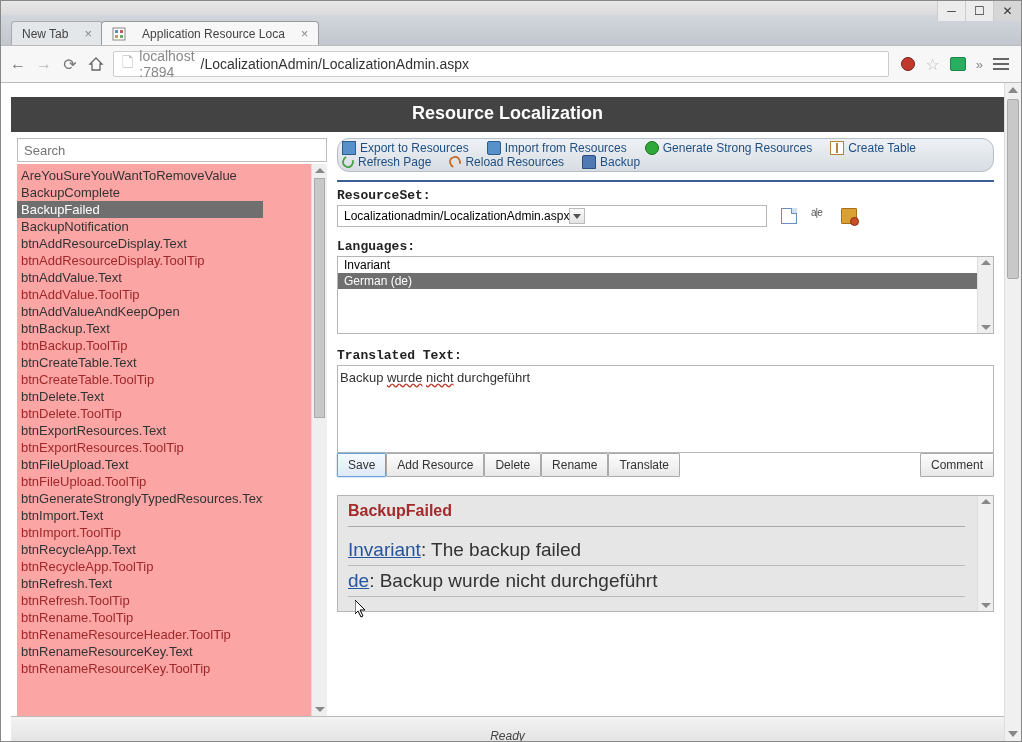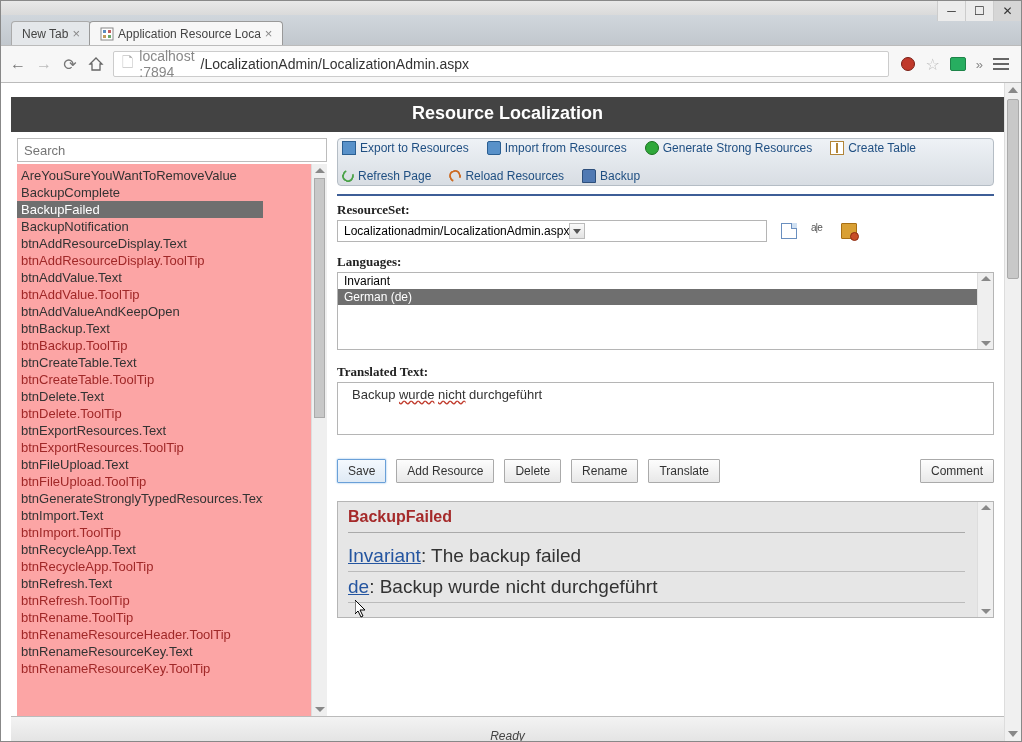--- a/index.html
+++ b/index.html
@@ -6,21 +6,21 @@
 body { font-family: Arial, sans-serif; font-size: 13px; background: #fff; overflow: hidden; }
 
 
 .window-frame { width: 1022px; height: 742px; display: flex; flex-direction: column; background: #fff; border: 1px solid #888; }
 .titlebar { height: 14px; background: linear-gradient(#e8e8e8,#dadada); position: relative; }
 .win-btns { position: absolute; right: 0; top: 0; display: flex; }
 .win-btn { width: 28px; height: 20px; display: flex; align-items: center; justify-content: center; font-size: 12px; color: #333; border-left: 1px solid #ccc; background: #ececec; }
 .win-btn.close { background: #d6d6d6; }
 
 .tabstrip { display: flex; align-items: flex-end; height: 30px; background: linear-gradient(#d0d6dc,#c1c7cd); padding-left: 10px; gap: 0; }
-.tab { display: flex; align-items: center; gap: 4px; height: 24px; padding: 0 10px; font-size: 12px; color: #444; justify-content: center; }
+.tab { display: flex; align-items: center; gap: 16px; height: 24px; padding: 0 10px; font-size: 12px; color: #444; justify-content: center; }
 .tab.bg { background: #e4e7ea; border: 1px solid #aaa; border-bottom: none; border-radius: 4px 4px 0 0; margin-right: -2px; }
 .tab.active { background: #f7f7f7; border: 1px solid #999; border-bottom: none; border-radius: 4px 4px 0 0; z-index: 2; position: relative; }
 .tab .x { color: #888; font-size: 13px; }
 .tab .favicon { width: 14px; height: 14px; }
 
 .navbar { height: 38px; background: #f7f7f7; border-top: 1px solid #bbb; border-bottom: 1px solid #bbb; display: flex; align-items: center; padding: 0 8px; gap: 8px; }
 .nav-icon { width: 18px; height: 18px; display: flex; align-items: center; justify-content: center; color: #777; font-size: 16px; }
 .nav-icon.disabled { color: #bbb; }
 .omnibox { flex: 1; height: 26px; border: 1px solid #ccc; border-radius: 2px; background: #fff; display: flex; align-items: center; padding: 0 8px; color: #333; font-size: 14px; gap: 6px; }
 .omnibox .grey { color: #888; flex-direction: column; }
@@ -51,58 +51,58 @@
 .reslist .item { padding: 1px 4px; font-size: 13px; color: #333; cursor: default; white-space: nowrap; }
 .reslist .item.red { color: #a02828; }
 .reslist .item.sel { background: #6f6f6f; color: #fff; }
 .side-scroll { width: 16px; background: #efefef; border-left: 1px solid #ddd; position: relative; }
 .side-scroll::before, .side-scroll::after { content: ""; position: absolute; left: 3px; width: 0; height: 0; }
 .side-scroll::before { top: 4px; border-left: 5px solid transparent; border-right: 5px solid transparent; border-bottom: 5px solid #888; }
 .side-scroll::after { bottom: 4px; border-left: 5px solid transparent; border-right: 5px solid transparent; border-top: 5px solid #888; }
 .side-scroll .thumb2 { position: absolute; left: 2px; right: 2px; top: 14px; height: 240px; background: #c8c8c8; border: 1px solid #aaa; }
 
 .main { flex: 1; display: flex; flex-direction: column; padding: 0 10px; overflow: hidden; }
-.toolbar { background: linear-gradient(#eef2f6,#d8dde3); border: 1px solid #b5bdc5; border-radius: 4px; padding: 2px 4px; display: flex; flex-wrap: wrap; gap: 14px 18px; font-size: 12px; color: #1f4f82; }
+.toolbar { background: linear-gradient(#eef2f6,#d8dde3); border: 1px solid #b5bdc5; border-radius: 12px; padding: 2px 4px; display: flex; flex-wrap: wrap; gap: 0 18px; font-size: 12px; color: #1f4f82; }
 .tool { display: flex; align-items: center; gap: 4px; }
 .tico { width: 14px; height: 14px; display: inline-block; }
 .ico-export { background: #5891c9; border: 1px solid #2b5f92; }
 .ico-import { background: #5891c9; border: 1px solid #2b5f92; border-radius: 2px; position: relative; }
 .ico-gen { background: #2fa83a; border-radius: 50%; border: 1px solid #1a7020; }
 .ico-table { background: #fff; border: 1px solid #b28539; }
 .ico-table::before { content: ""; display: block; width: 2px; height: 10px; background: #b28539; margin: 1px auto; }
 .ico-refresh { border: 2px solid #4aa248; border-radius: 50%; width: 12px; height: 12px; border-top-color: transparent; transform: rotate(25deg); }
 .ico-reload { border: 2px solid #cc6a22; border-radius: 50%; width: 12px; height: 12px; border-bottom-color: transparent; transform: rotate(-25deg); }
 .ico-backup { background: #5079b3; border: 1px solid #2d4f7c; border-radius: 2px 2px 0 0; }
 .hr { height: 2px; background: #3e5e97; margin: 8px 0 6px; }
 
-.section-label { font-size: 13px; font-weight: bold; font-family: Liberation Serif, serif; color: #222; margin-bottom: 2px; }
+.section-label { font-size: 13px; font-weight: bold; font-family: Liberation Mono, monospace; color: #222; margin-bottom: 2px; }
 .row { display: flex; align-items: center; gap: 14px; margin-bottom: 12px; }
 .select { height: 22px; border: 1px solid #b5b5b5; background: #fff; display: flex; align-items: center; justify-content: flex-start; padding: 0 4px 0 6px; font-size: 12px; flex: 1; max-width: 430px; }
 .dd-arrow { width: 16px; height: 16px; border: 1px solid #bbb; background: linear-gradient(#fafafa,#e3e3e3); display: flex; align-items: center; justify-content: center; }
 .dd-arrow span { width: 0; height: 0; border-left: 4px solid transparent; border-right: 4px solid transparent; border-top: 5px solid #555; }
 .icon-btn { width: 16px; height: 16px; display: inline-block; }
 .ic-doc { background: #fff; border: 1px solid #6a8fbf; position: relative; }
 .ic-doc::after { content: ""; position: absolute; right: -1px; top: -1px; width: 5px; height: 5px; background: #cfe0f2; border-left: 1px solid #6a8fbf; border-bottom: 1px solid #6a8fbf; }
 .ic-cursor { position: relative; }
 .ic-cursor::before { content: "a|e"; font-size: 10px; color: #555; letter-spacing: -1px; position: absolute; top: -1px; }
 .ic-folder { background: #d9a034; border: 1px solid #a86f14; border-radius: 1px; position: relative; }
 .ic-folder::after { content: ""; position: absolute; right: -3px; bottom: -3px; width: 7px; height: 7px; background: #c84e27; border-radius: 50%; border: 1px solid #8c2d12; }
 
 .langbox { border: 1px solid #b5b5b5; background: #fff; height: 78px; display: flex; flex-direction: column; position: relative; margin-bottom: 14px; }
 .langbox .lang { padding: 1px 6px; font-size: 12px; }
 .langbox .lang.sel { background: #6f6f6f; color: #fff; }
 .langbox .scroll-mini { position: absolute; right: 0; top: 0; bottom: 0; width: 16px; background: #efefef; border-left: 1px solid #ddd; }
 .langbox .scroll-mini::before, .langbox .scroll-mini::after { content: ""; position: absolute; left: 3px; width: 0; height: 0; }
 .langbox .scroll-mini::before { top: 3px; border-left: 5px solid transparent; border-right: 5px solid transparent; border-bottom: 5px solid #888; }
 .langbox .scroll-mini::after { bottom: 3px; border-left: 5px solid transparent; border-right: 5px solid transparent; border-top: 5px solid #888; }
 
-.textarea { border: 1px solid #b5b5b5; background: #fff; height: 53px; padding: 4px 14px; font-size: 13px; color: #333; margin-bottom: 24px; }
+.textarea { border: 1px solid #b5b5b5; background: #fff; height: 88px; padding: 4px 2px; font-size: 13px; color: #333; margin-bottom: 0; }
 .textarea .wavy { text-decoration: underline dotted #c0392b; text-decoration-style: wavy; }
 
-.btn-row { display: flex; gap: 10px; margin-bottom: 18px; }
+.btn-row { display: flex; margin-bottom: 18px; }
 .btn { height: 24px; border: 1px solid #aaa; background: linear-gradient(#fdfdfd,#e8e8e8); font-size: 12px; color: #333; padding: 0 10px; display: flex; align-items: center; border-radius: 1px; }
 .btn.active { border: 1px solid #6aa0d8; background: linear-gradient(#f4f9fe,#dfeaf5); box-shadow: 0 0 2px #7db3e5; }
 .spacer { flex: 1; }
 
 .details { border: 1px solid #b5b5b5; background: #e6e6e6; padding: 6px 28px 14px 10px; position: relative; flex: 0 0 auto; }
 .details h3 { color: #a52a2a; font-size: 16px; font-weight: bold; margin-bottom: 6px; }
 .details hr { border: none; border-top: 1px solid #aaa; margin: 2px 0 8px; }
 .detail-line { font-size: 19px; padding: 4px 0; border-bottom: 1px solid #bbb; }
 .detail-line a { color: #2455a0; text-decoration: underline; }
 .detail-line .colon { color: #333; }

